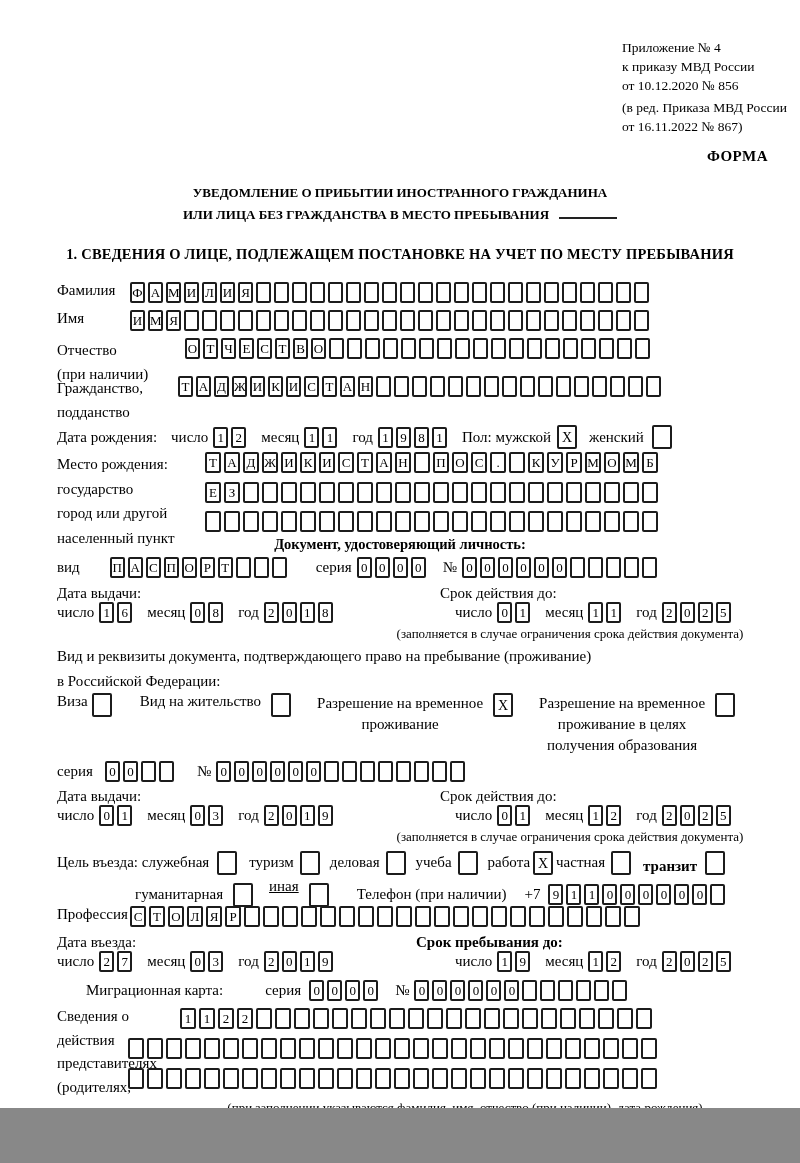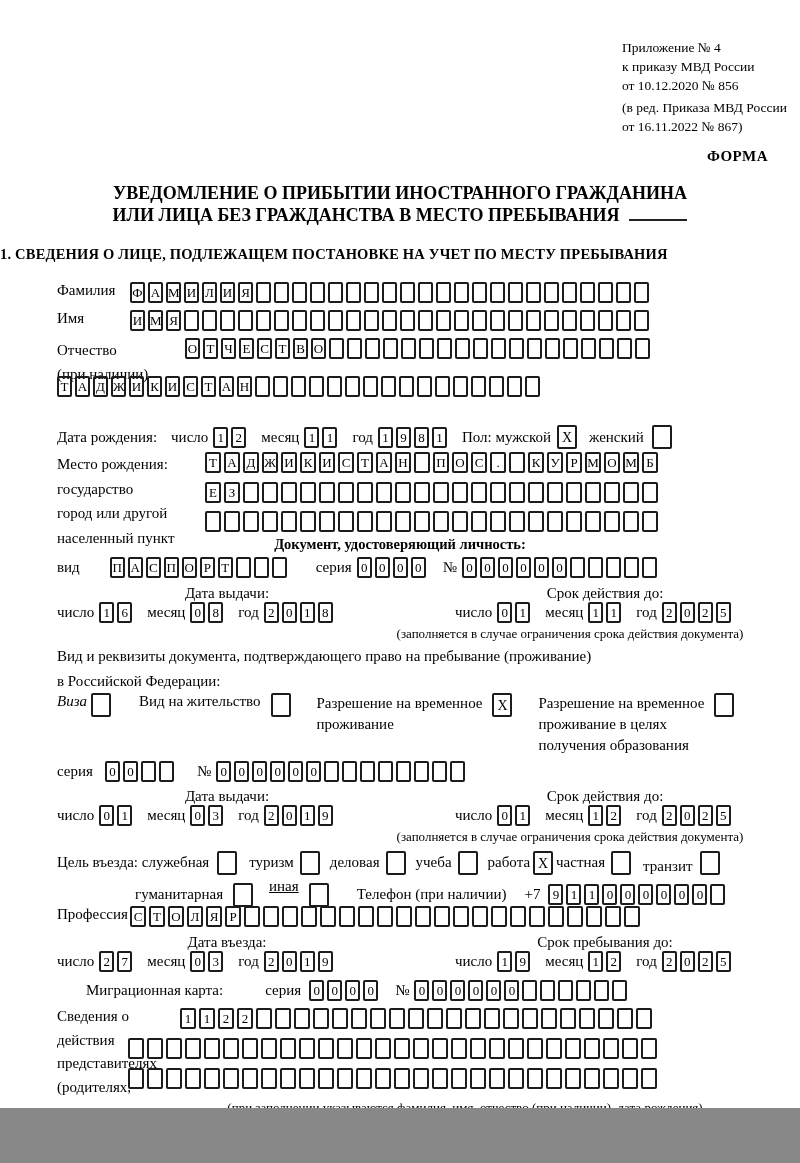--- a/index.html
+++ b/index.html
@@ -8,44 +8,44 @@
     position:relative; width:800px; height:1108px; margin:0 auto;
     background:#ffffff; color:#000;
     font-family:"Liberation Serif","DejaVu Serif",serif;
     font-size:15px; overflow:hidden;
   }
   .abs { position:absolute; }
   .b { font-weight:bold; }
   .appendix { line-height:19px; font-size:13.5px; }
   .appendix .gap { margin-top:3px; }
   .forma { font-weight:bold; font-size:15px; letter-spacing:.5px; }
-  .title { width:100%; text-align:center; font-weight:bold; font-size:18px; line-height:22px; }
+  .title { width:100%; text-align:center; font-weight:bold; font-size:13px; line-height:22px; }
   .titleline { display:inline-block; width:58px; border-bottom:2px solid #222; height:14px; margin-left:10px; }
-  .section-title { width:100%; font-weight:bold; font-size:14.5px; letter-spacing:.2px; }
+  .section-title { width:100%; text-align:center; font-weight:bold; font-size:14.5px; letter-spacing:.2px; }
 
   .cells { display:inline-flex; }
   .cell {
     display:inline-block; width:15px; height:21px; border:2px solid #1c1c1c;
     border-radius:2px; margin-right:3px; text-align:center;
     font-size:13px; line-height:18px; font-weight:normal; flex:0 0 auto;
   }
   .wide .cell { width:16px; }
   .checkbox {
     display:inline-block; width:20px; height:24px; border:2px solid #1c1c1c;
     border-radius:2px; text-align:center; font-size:14px; line-height:21px; vertical-align:middle;
   }
   .row { display:flex; align-items:flex-start; }
   .lab { flex:0 0 auto; }
   .t { white-space:nowrap; }
   .drow { display:flex; align-items:center; }
   .drow .t { margin-right:5px; }
   .drow .cells { margin-right:12px; }
-  .dhead { text-align:center; }
+  .dhead { }
   .note { font-size:13px; text-align:center; }
-  .optblock { line-height:21px; }
+  .optblock { text-align:center; line-height:21px; }
   .stack { line-height:24px; }
 </style>
 </head>
 <body>
 
 <div class="page">
 
   <div class="abs appendix" style="left:622px; top:38px;">
     <div>Приложение № 4</div>
     <div>к приказу МВД России</div>
@@ -162,20 +162,24 @@
         <span class="cell"></span>
         <span class="cell"></span>
         <span class="cell"></span>
         <span class="cell"></span>
         <span class="cell"></span>
         <span class="cell"></span>
       </span>
   </div>
 
   <div class="abs row" style="left:57px; top:376px;">
+    <span class="lab stack" style="width:121px;">
+      <div>Гражданство,</div>
+      <div>подданство</div>
+    </span>
     <span class="cells">
         <span class="cell">Т</span>
         <span class="cell">А</span>
         <span class="cell">Д</span>
         <span class="cell">Ж</span>
         <span class="cell">И</span>
         <span class="cell">К</span>
         <span class="cell">И</span>
         <span class="cell">С</span>
         <span class="cell">Т</span>
@@ -389,21 +393,21 @@
         <span class="cell">2</span>
         <span class="cell">5</span>
       </span>
   </div>
   <div class="abs note" style="left:365px; top:626px; width:410px;">(заполняется в случае ограничения срока действия документа)</div>
 
   <div class="abs" style="left:57px; top:648px;">Вид и реквизиты документа, подтверждающего право на пребывание (проживание)</div>
   <div class="abs" style="left:57px; top:673px;">в Российской Федерации:</div>
 
   <div class="abs row" style="left:57px; top:693px;">
-    <span class="t" style="margin-right:4px;font-style:italic;">Виза</span>
+    <span class="t" style="margin-right:4px;">Виза</span>
     <span class="checkbox"></span>
     <span class="t" style="margin:0 10px 0 28px;">Вид на жительство</span>
     <span class="checkbox"></span>
     <span class="optblock" style="margin:0 10px 0 26px;">
       <div>Разрешение на временное</div>
       <div>проживание</div>
     </span>
     <span class="checkbox">X</span>
     <span class="optblock" style="margin:0 10px 0 26px;">
       <div>Разрешение на временное</div>
@@ -489,21 +493,21 @@
     <span class="t" style="margin:0 6px 0 12px;">туризм</span>
     <span class="checkbox"></span>
     <span class="t" style="margin:0 6px 0 10px;">деловая</span>
     <span class="checkbox"></span>
     <span class="t" style="margin:0 6px 0 10px;">учеба</span>
     <span class="checkbox"></span>
     <span class="t" style="margin:0 3px 0 10px;">работа</span>
     <span class="checkbox">X</span>
     <span class="t" style="margin:0 6px 0 3px;">частная</span>
     <span class="checkbox"></span>
-    <span class="t" style="margin:8px 8px 0 12px;">транзит</span>
+    <span class="t" style="margin:8px 8px 0 12px;font-weight:bold;">транзит</span>
     <span class="checkbox"></span>
   </div>
 
   <div class="abs drow" style="left:135px; top:878px;">
     <span class="t" style="margin-right:10px;">гуманитарная</span>
     <span class="checkbox"></span>
     <span class="t" style="margin:0 10px 16px 16px;text-decoration:underline;">иная</span>
     <span class="checkbox"></span>
     <span class="t" style="margin:0 18px 0 28px;">Телефон (при наличии)</span>
     <span class="t" style="margin-right:8px;">+7</span>
@@ -548,21 +552,21 @@
         <span class="cell"></span>
         <span class="cell"></span>
         <span class="cell"></span>
         <span class="cell"></span>
         <span class="cell"></span>
         <span class="cell"></span>
       </span>
   </div>
 
   <div class="abs dhead" style="left:57px; top:934px; width:340px;">Дата въезда:</div>
-  <div class="abs dhead" style="left:440px; top:934px; width:330px;">Срок пребывания до:</div>
+  <div class="abs dhead" style="left:416px; top:934px; width:330px;font-weight:bold;">Срок пребывания до:</div>
 
   <div class="abs drow" style="left:57px; top:951px;">
     <span class="t">число</span>
     <span class="cells">
         <span class="cell">2</span>
         <span class="cell">7</span>
       </span>
     <span class="t">месяц</span>
     <span class="cells">
         <span class="cell">0</span>

